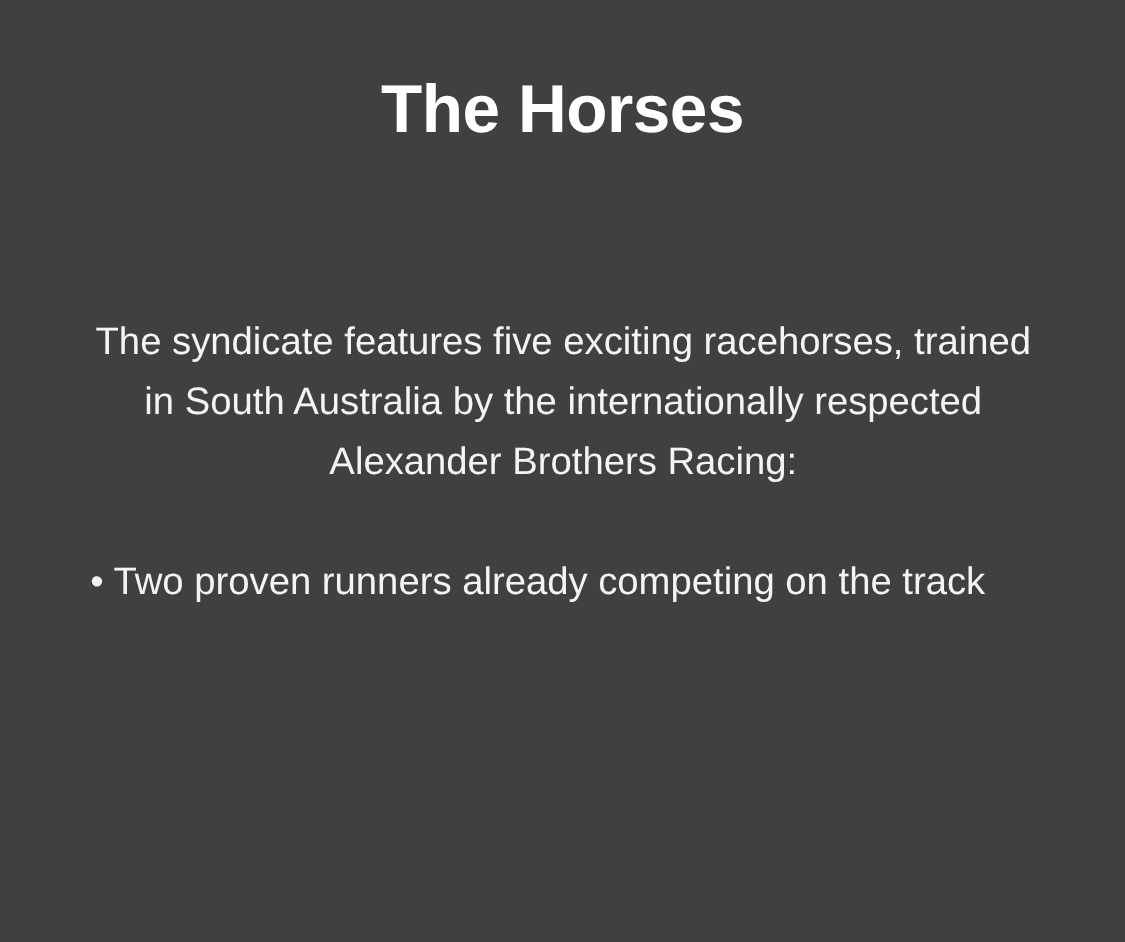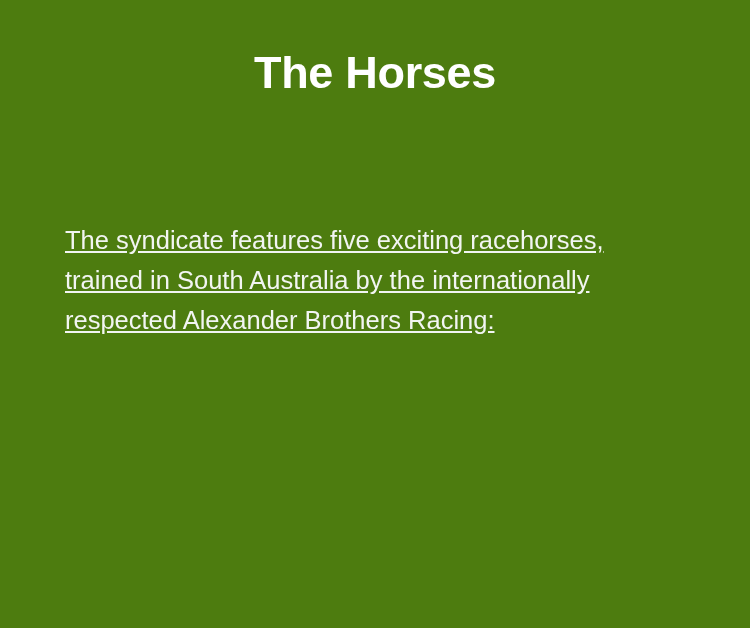--- a/index.html
+++ b/index.html
@@ -11,21 +11,21 @@
     height: 628px;
     overflow: hidden;
     background: #0b2a1c;
     font-family: "Liberation Sans", sans-serif;
     -webkit-font-smoothing: antialiased;
   }
   .slide {
     position: relative;
     width: 750px;
     height: 628px;
-    background: #4d7c0f;
+    background: #404040;
     box-sizing: border-box;
   }
   .slide-title {
     position: absolute;
     left: 0;
     top: 46px;
     width: 750px;
     text-align: center;
     font-size: 45px;
     font-weight: 700;
@@ -38,22 +38,22 @@
     position: absolute;
     left: 53px;
     top: 208px;
     width: 645px;
     color: #f2f5f2;
     font-size: 25.5px;
     line-height: 40px;
     font-weight: 400;
   }
   .intro {
-    margin: 12px;
-    text-decoration: underline;
+    text-align: center;
+    margin: 0;
   }
   .spacer {
     height: 40px;
   }
   .bullets {
     text-align: left;
     margin: 0;
   }
   .bullet-line {
     display: block;
@@ -67,16 +67,17 @@
 
   <h1 class="slide-title">The Horses</h1>
 
   <div class="content">
 
     <p class="intro">The syndicate features five exciting racehorses, trained in South Australia by the internationally respected Alexander Brothers Racing:</p>
 
     <div class="spacer"></div>
 
     <div class="bullets">
+      <span class="bullet-line"> • Two proven runners already competing on the track</span>
     </div>
 
   </div>
 </div>
 
 </body></html>

